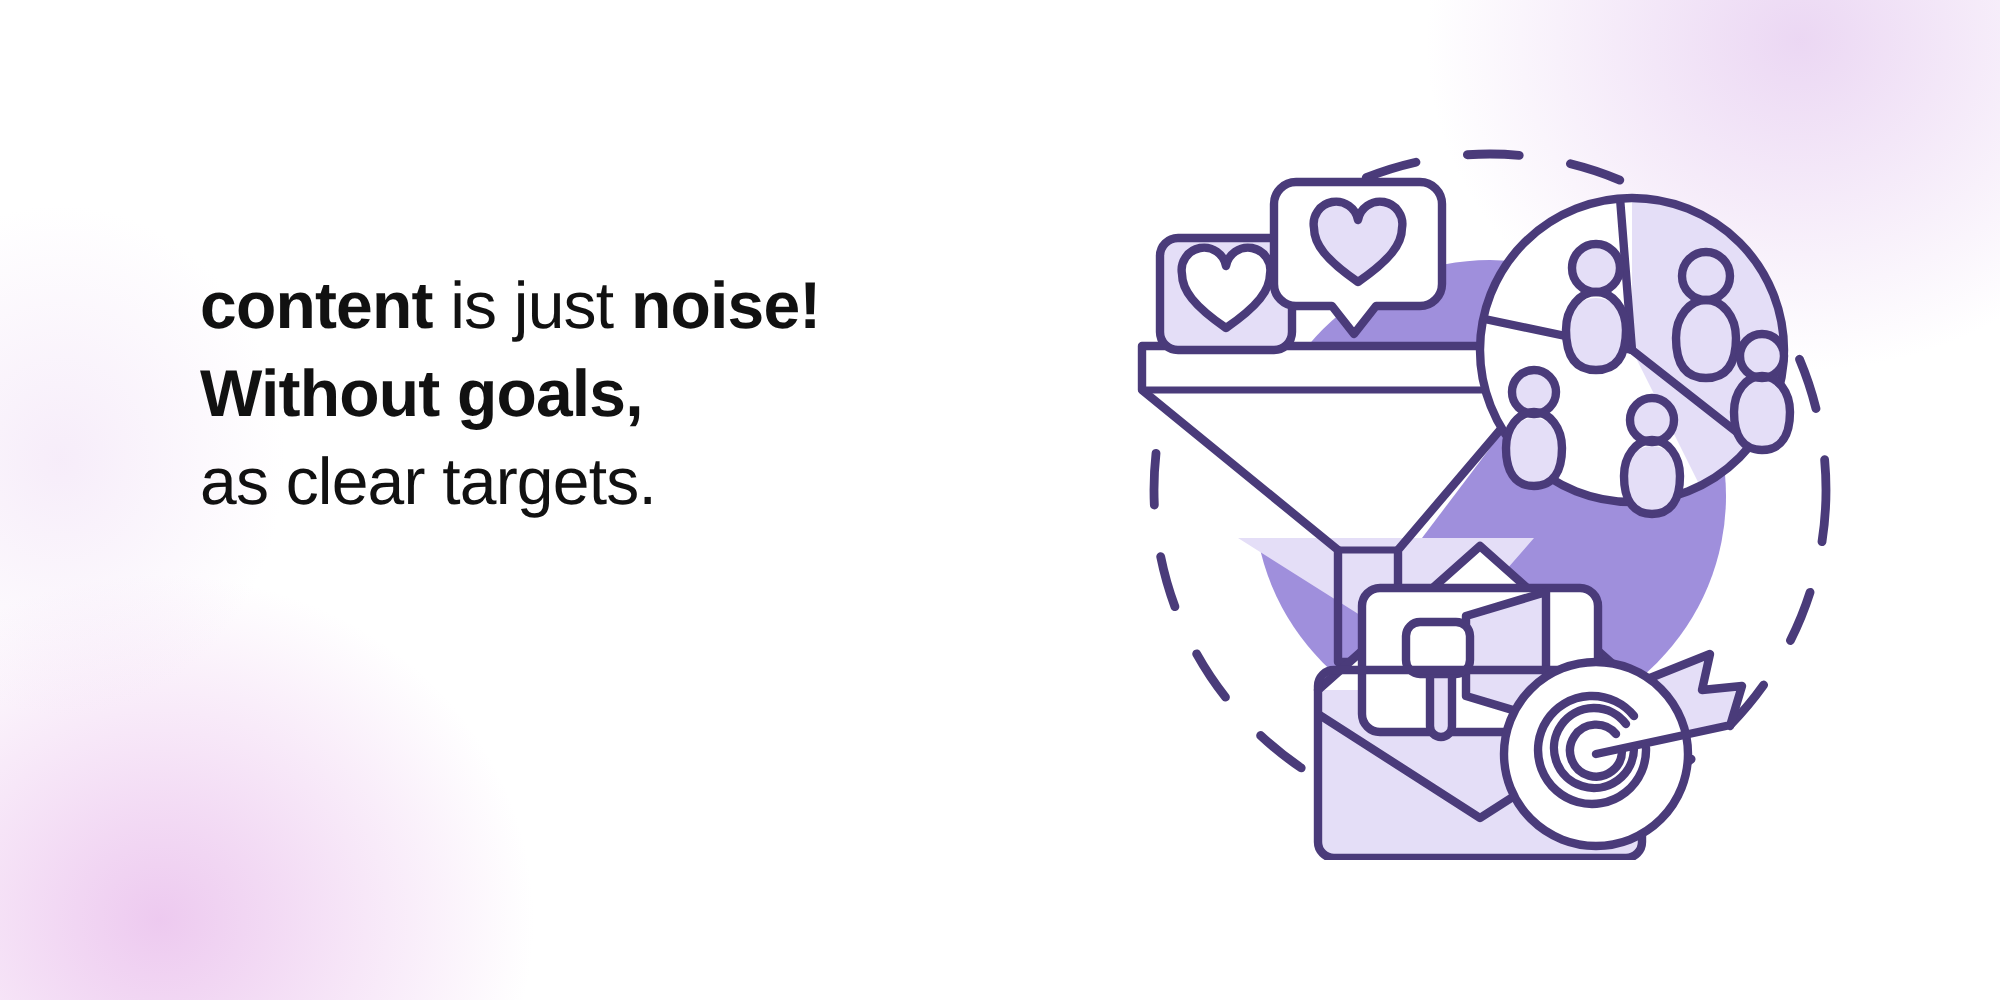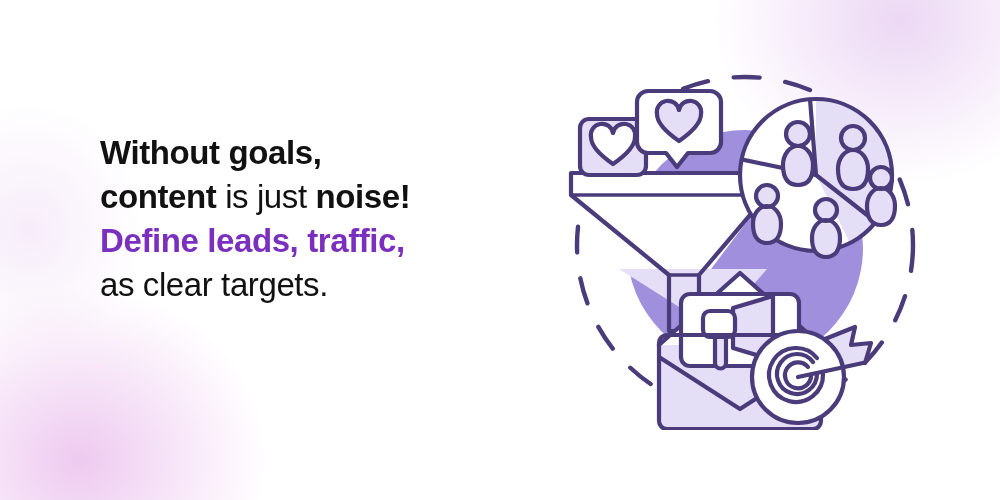--- a/index.html
+++ b/index.html
@@ -62,27 +62,24 @@
 <body>
 
 <div id="banner">
 
   <div class="wash wash-bl"></div>
   <div class="wash wash-tr"></div>
   <div class="wash wash-l"></div>
 
   <div id="headline">
     <div class="line">
-      <span class="b">Without goals,</span>
-    </div>
-    <div class="line">
       <span class="b">content</span><span class="r"> is just </span><span class="b">noise!</span>
     </div>
     <div class="line">
-      <span class="pb">Define leads, traffic,</span>
+      <span class="b">Without goals,</span>
     </div>
     <div class="line">
       <span class="r">as clear targets.</span>
     </div>
   </div>
 
   <div id="illustration">
     <svg viewBox="0 0 370 375" xmlns="http://www.w3.org/2000/svg">
       <defs>
         <style>

